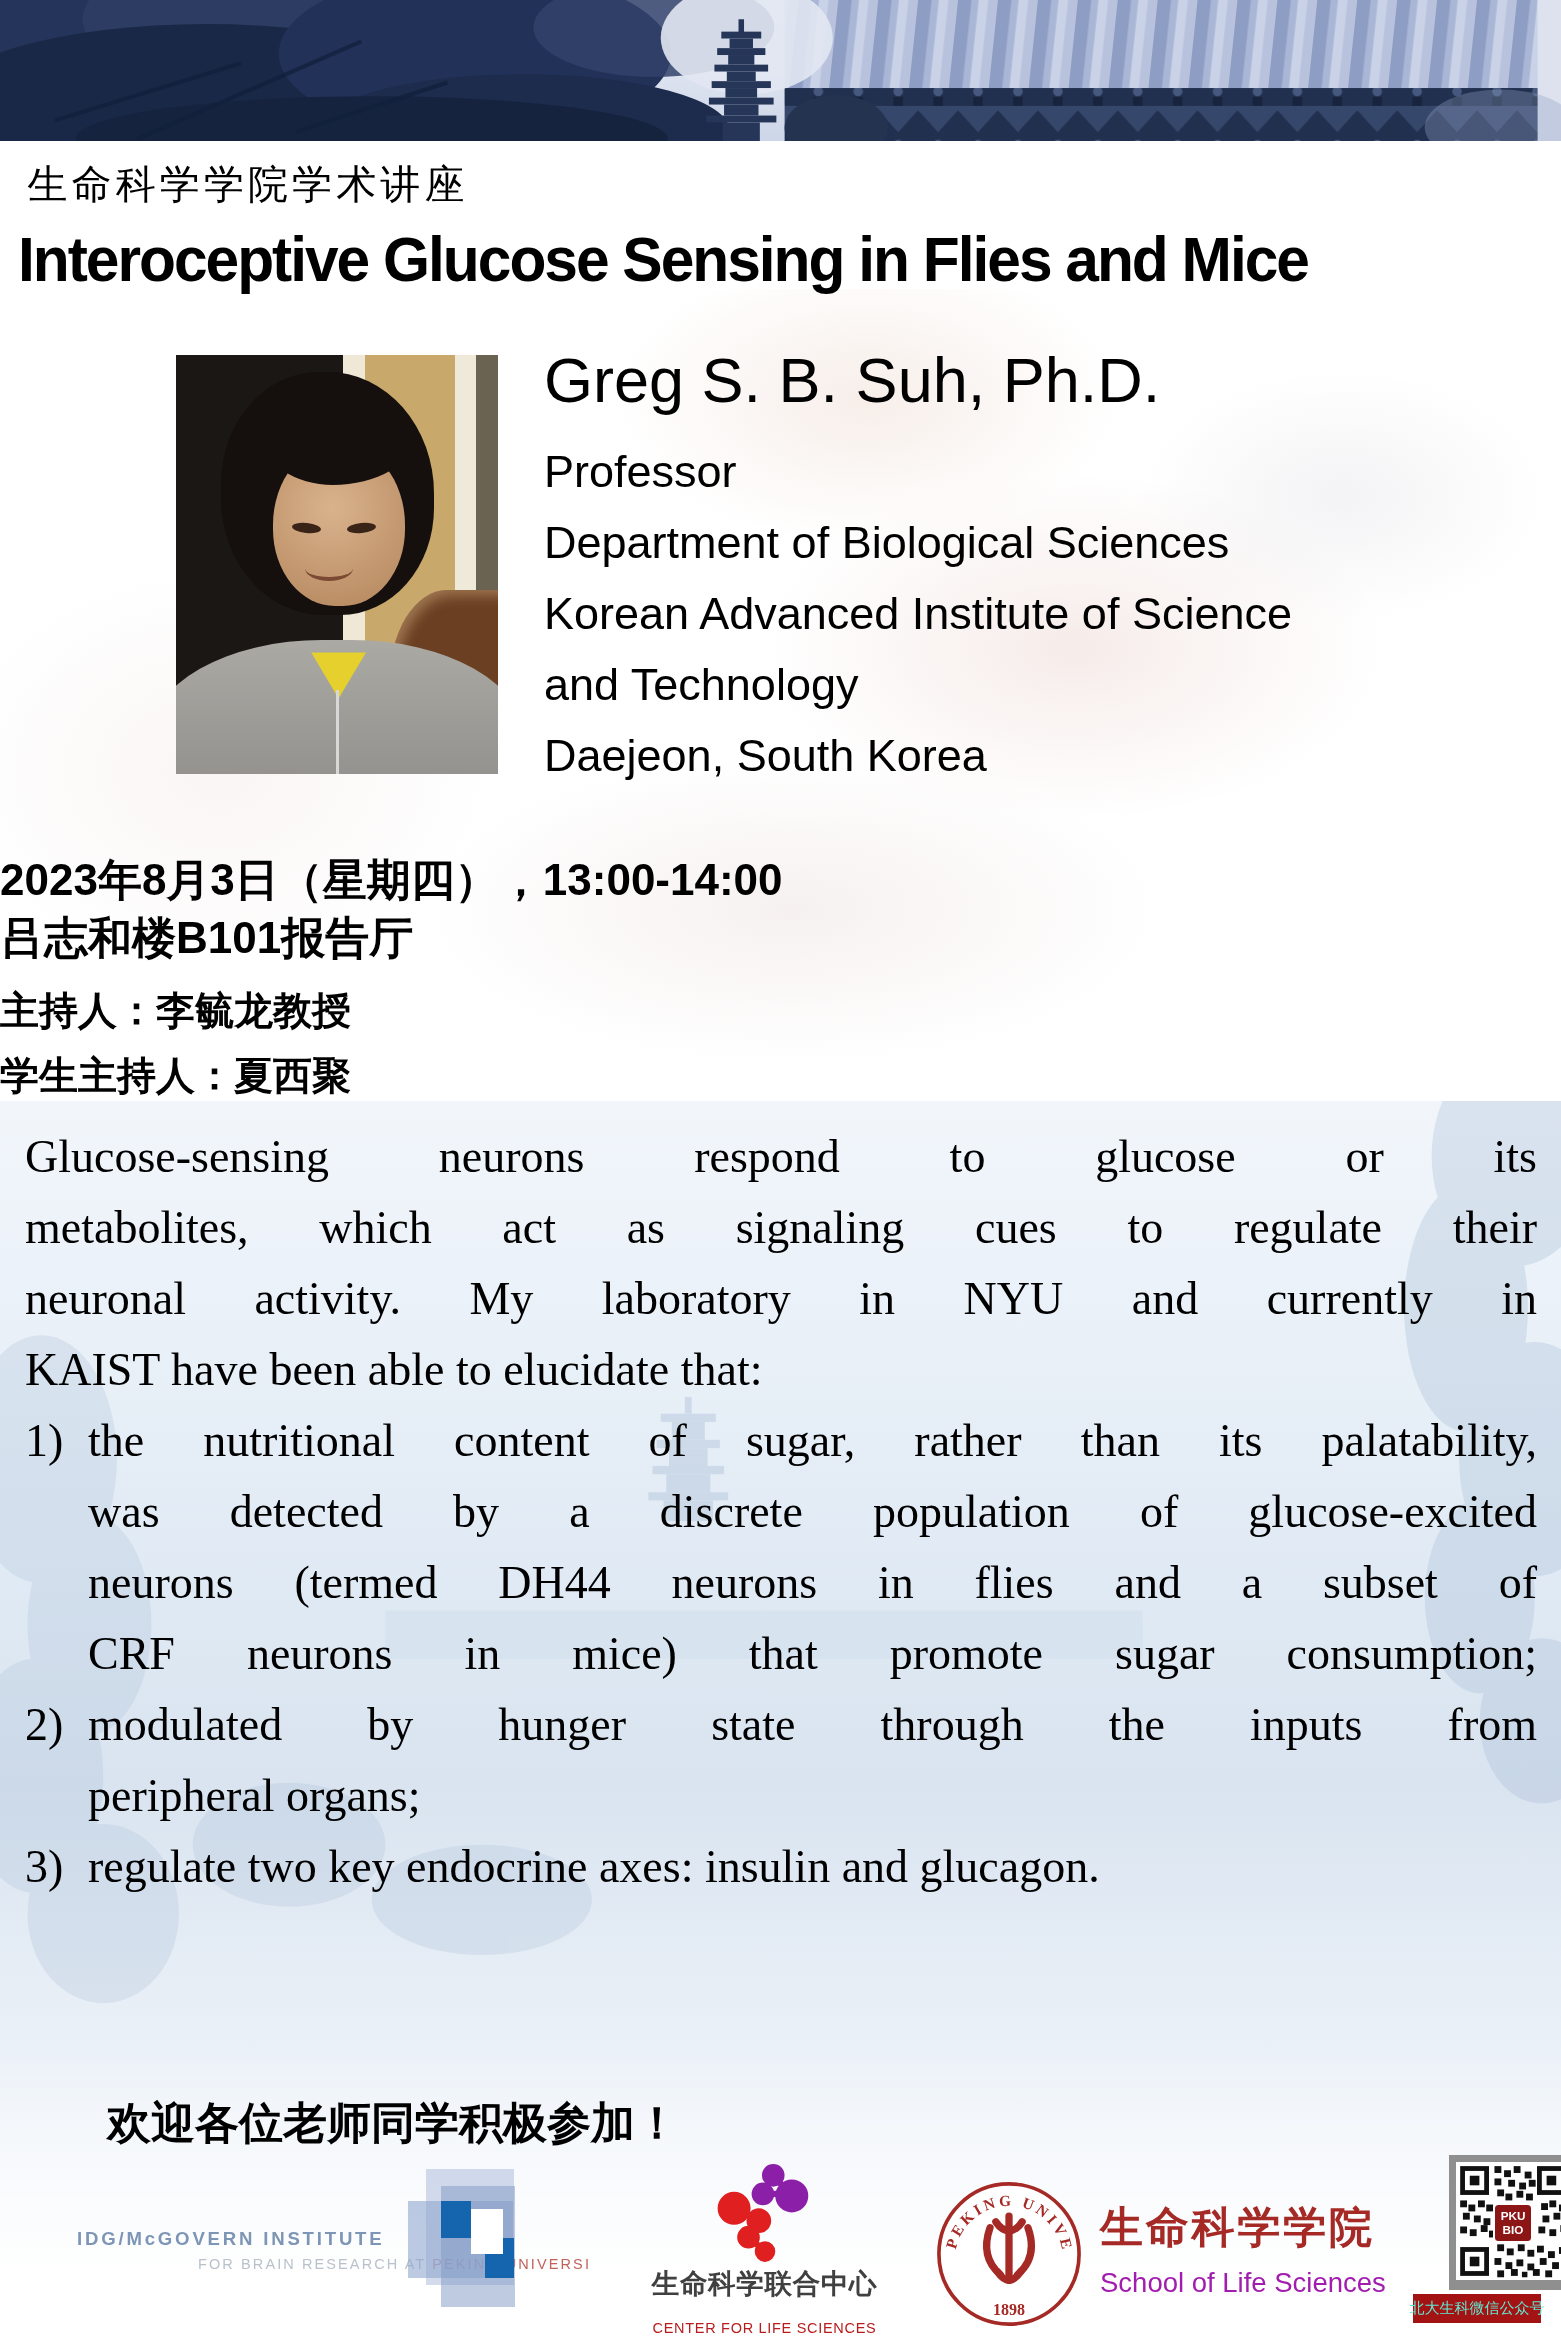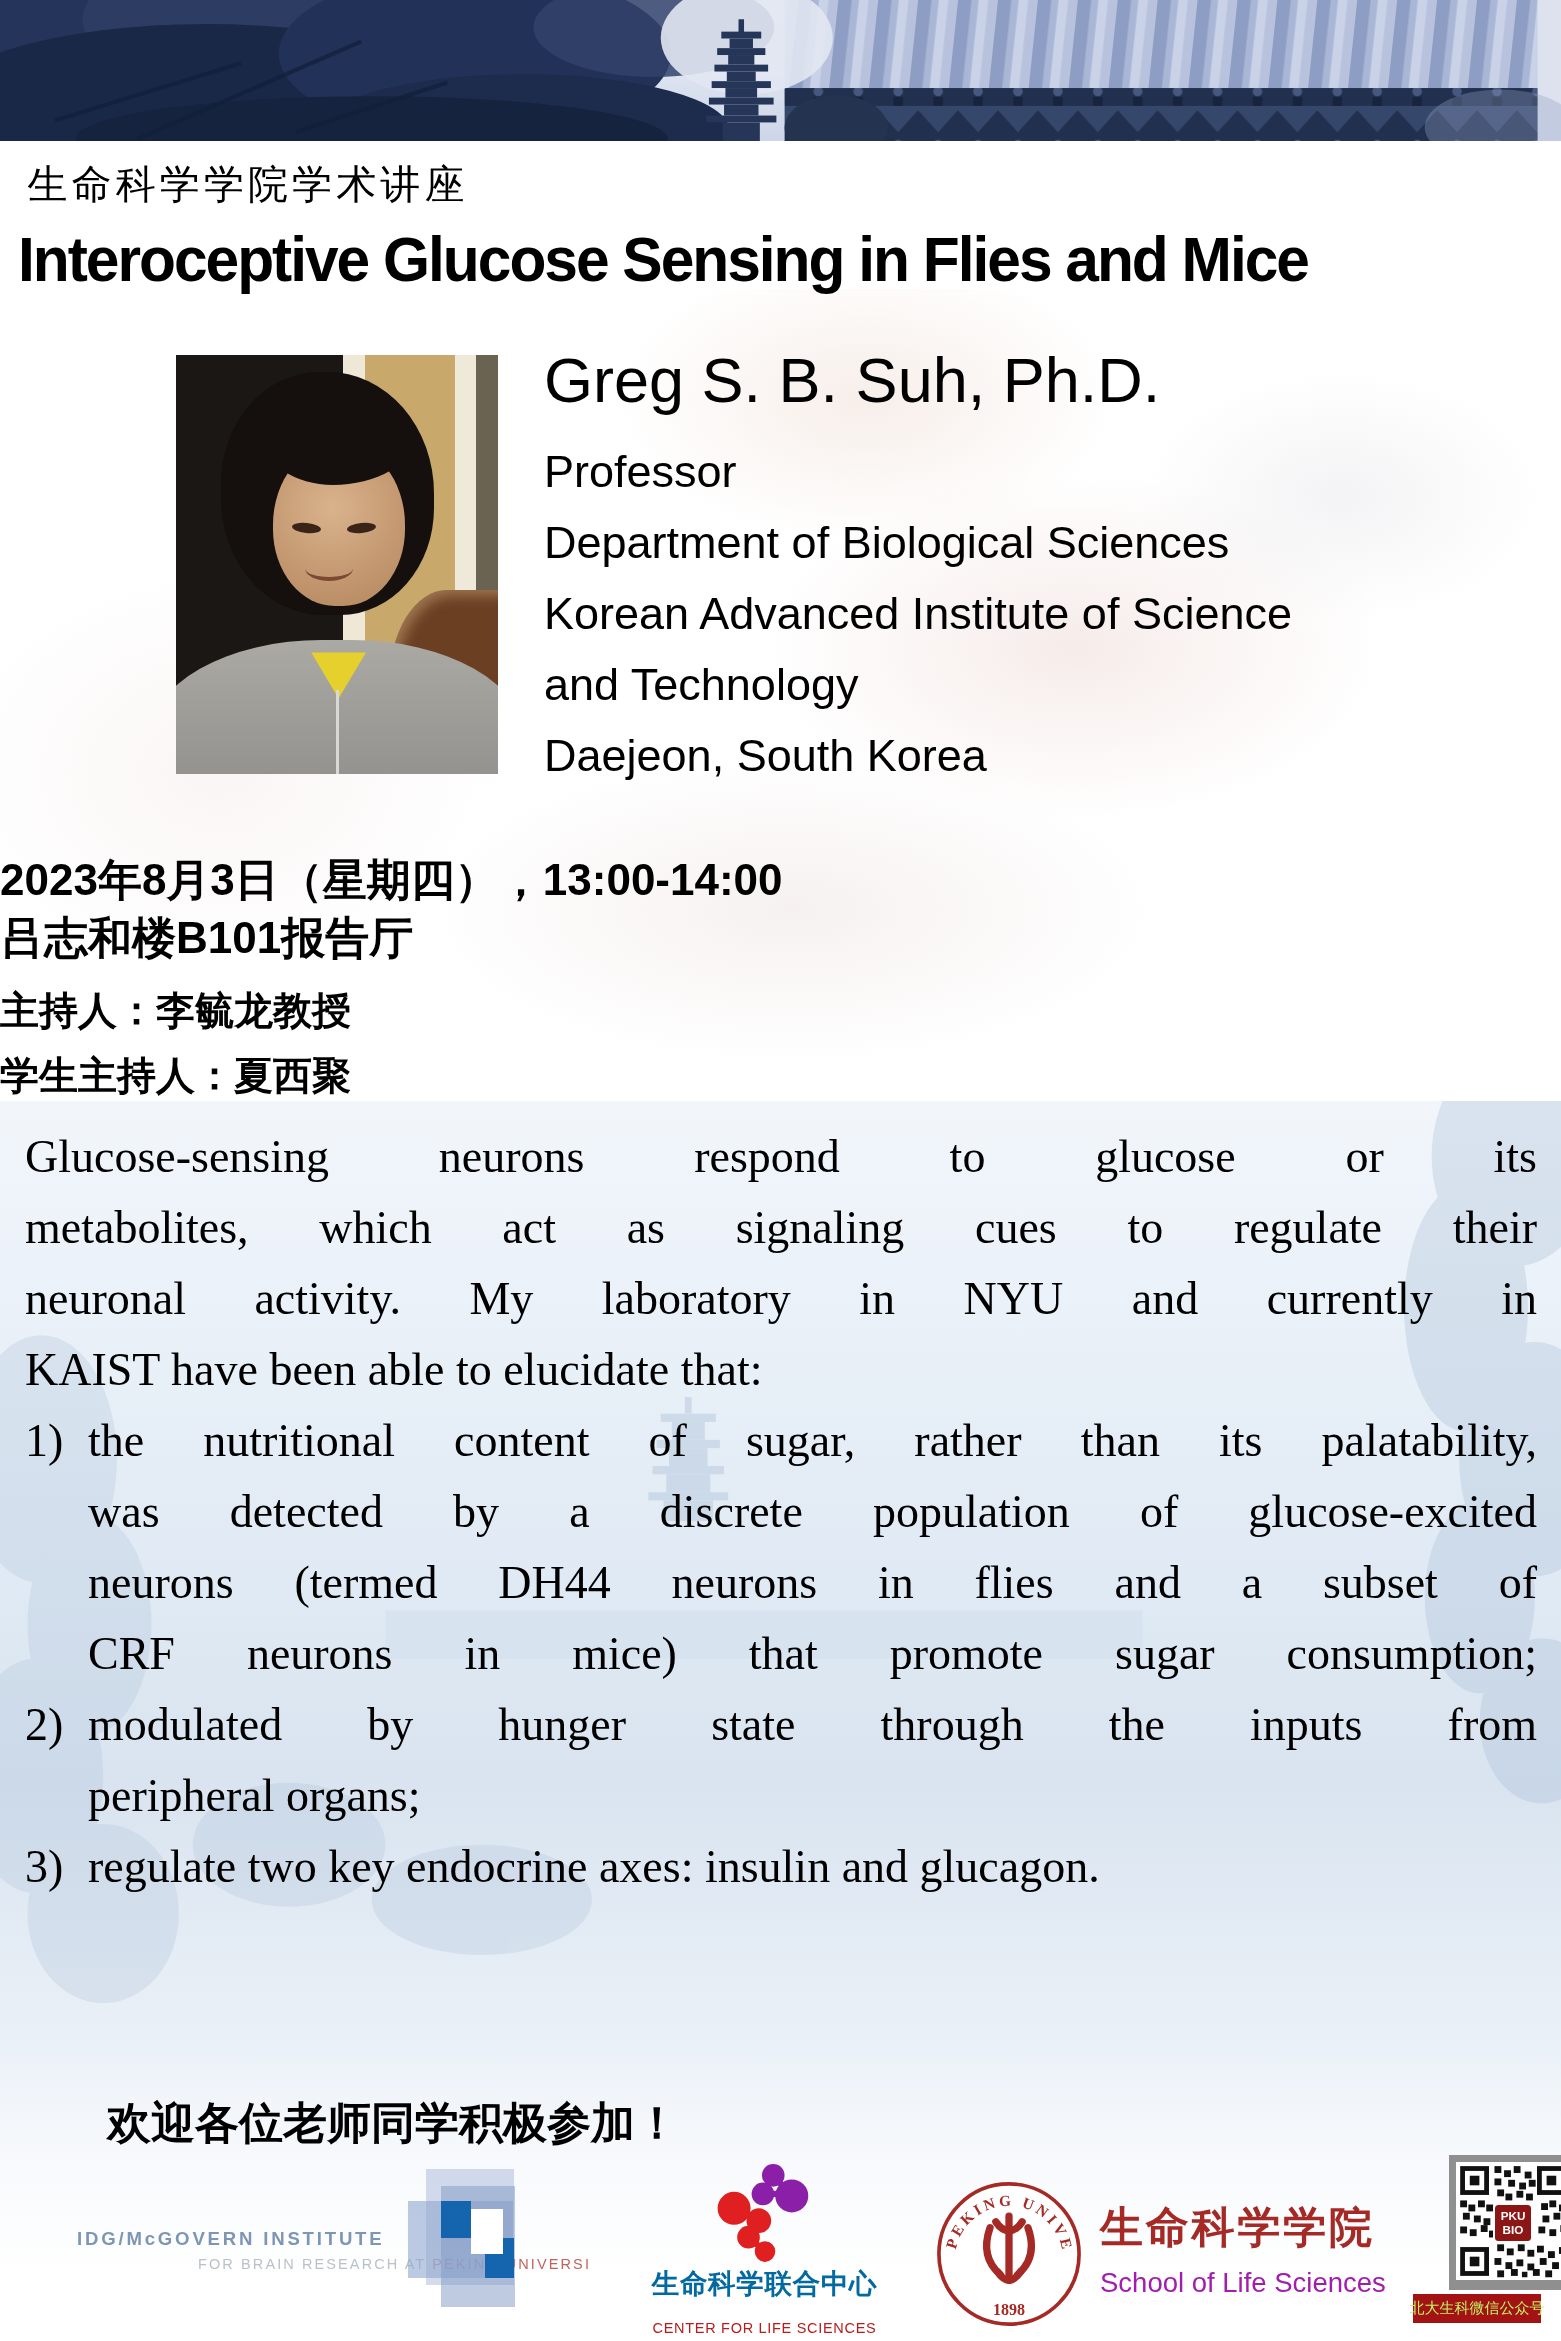--- a/index.html
+++ b/index.html
@@ -81,38 +81,38 @@
   .bluelogo div{position:absolute;}
   .bl-a{left:25px;top:0;width:88px;height:116px;background:#aebddc;opacity:.55;}
   .bl-b{left:6.9px;top:32px;width:105px;height:77px;background:#8fa6cf;opacity:.6;}
   .bl-c{left:40px;top:16.5px;width:74px;height:121px;background:#7f97c4;opacity:.5;}
   .bl-d1{left:40px;top:32px;width:30px;height:37px;background:#1565ae;}
   .bl-d2{left:84px;top:69px;width:29px;height:40px;background:#1565ae;}
   .bl-w{left:70px;top:40px;width:32px;height:45px;background:#fff;}
 
   .cls{position:absolute;left:651px;top:2163px;width:227px;text-align:center;}
   .cls svg{display:block;margin:0 auto;width:158px;height:103px;}
-  .cls .cn{font-size:27.5px;font-weight:700;color:#0369a1;letter-spacing:0.7px;white-space:nowrap;}
+  .cls .cn{font-size:27.5px;font-weight:700;color:#404040;letter-spacing:0.7px;white-space:nowrap;}
   .cls .en{margin-top:18px;font-size:14.5px;color:#b91c1c;letter-spacing:0.7px;white-space:nowrap;}
 
   .pku-seal{position:absolute;left:936px;top:2181px;width:146px;height:146px;}
   .pku-seal svg{display:block;width:100%;height:100%;}
   .pku-text{position:absolute;left:1100px;top:2199px;}
   .pku-cn{font-size:43px;font-weight:700;color:#a52a25;letter-spacing:2.8px;white-space:nowrap;}
   .pku-en{margin-top:9.6px;font-size:27.5px;color:#a21caf;white-space:nowrap;}
 
   .qr{position:absolute;left:1413px;top:2155px;width:128px;}
   .qr-frame{position:relative;width:128px;height:135px;background:#8f8f8f;margin-left:36px;}
   .qr-inner{position:absolute;left:6.9px;top:6.9px;width:114px;height:118px;background:#fff;}
   .qr-inner svg{display:block;width:100%;height:100%;}
   .qr-badge{position:absolute;left:50%;top:50%;transform:translate(-50%,-50%);
             width:36px;height:36px;background:#8c1616;border:2.1px solid #fff;border-radius:5.5px;
             color:#fff;font-weight:700;font-size:11.7px;line-height:1.15;
             display:flex;flex-direction:column;align-items:center;justify-content:center;}
-  .qr-label{margin-top:4.1px;width:128px;height:29px;background:#a31313;color:#bef264;font-size:15px;
+  .qr-label{margin-top:4.1px;width:128px;height:29px;background:#a31313;color:#5eead4;font-size:15px;
             display:flex;align-items:center;justify-content:center;white-space:nowrap;}
 </style>
 </head>
 <body>
 
 <div class="poster">
 
   <div class="banner">
     <svg viewBox="0 0 2268 205" preserveAspectRatio="none">
       <defs>

